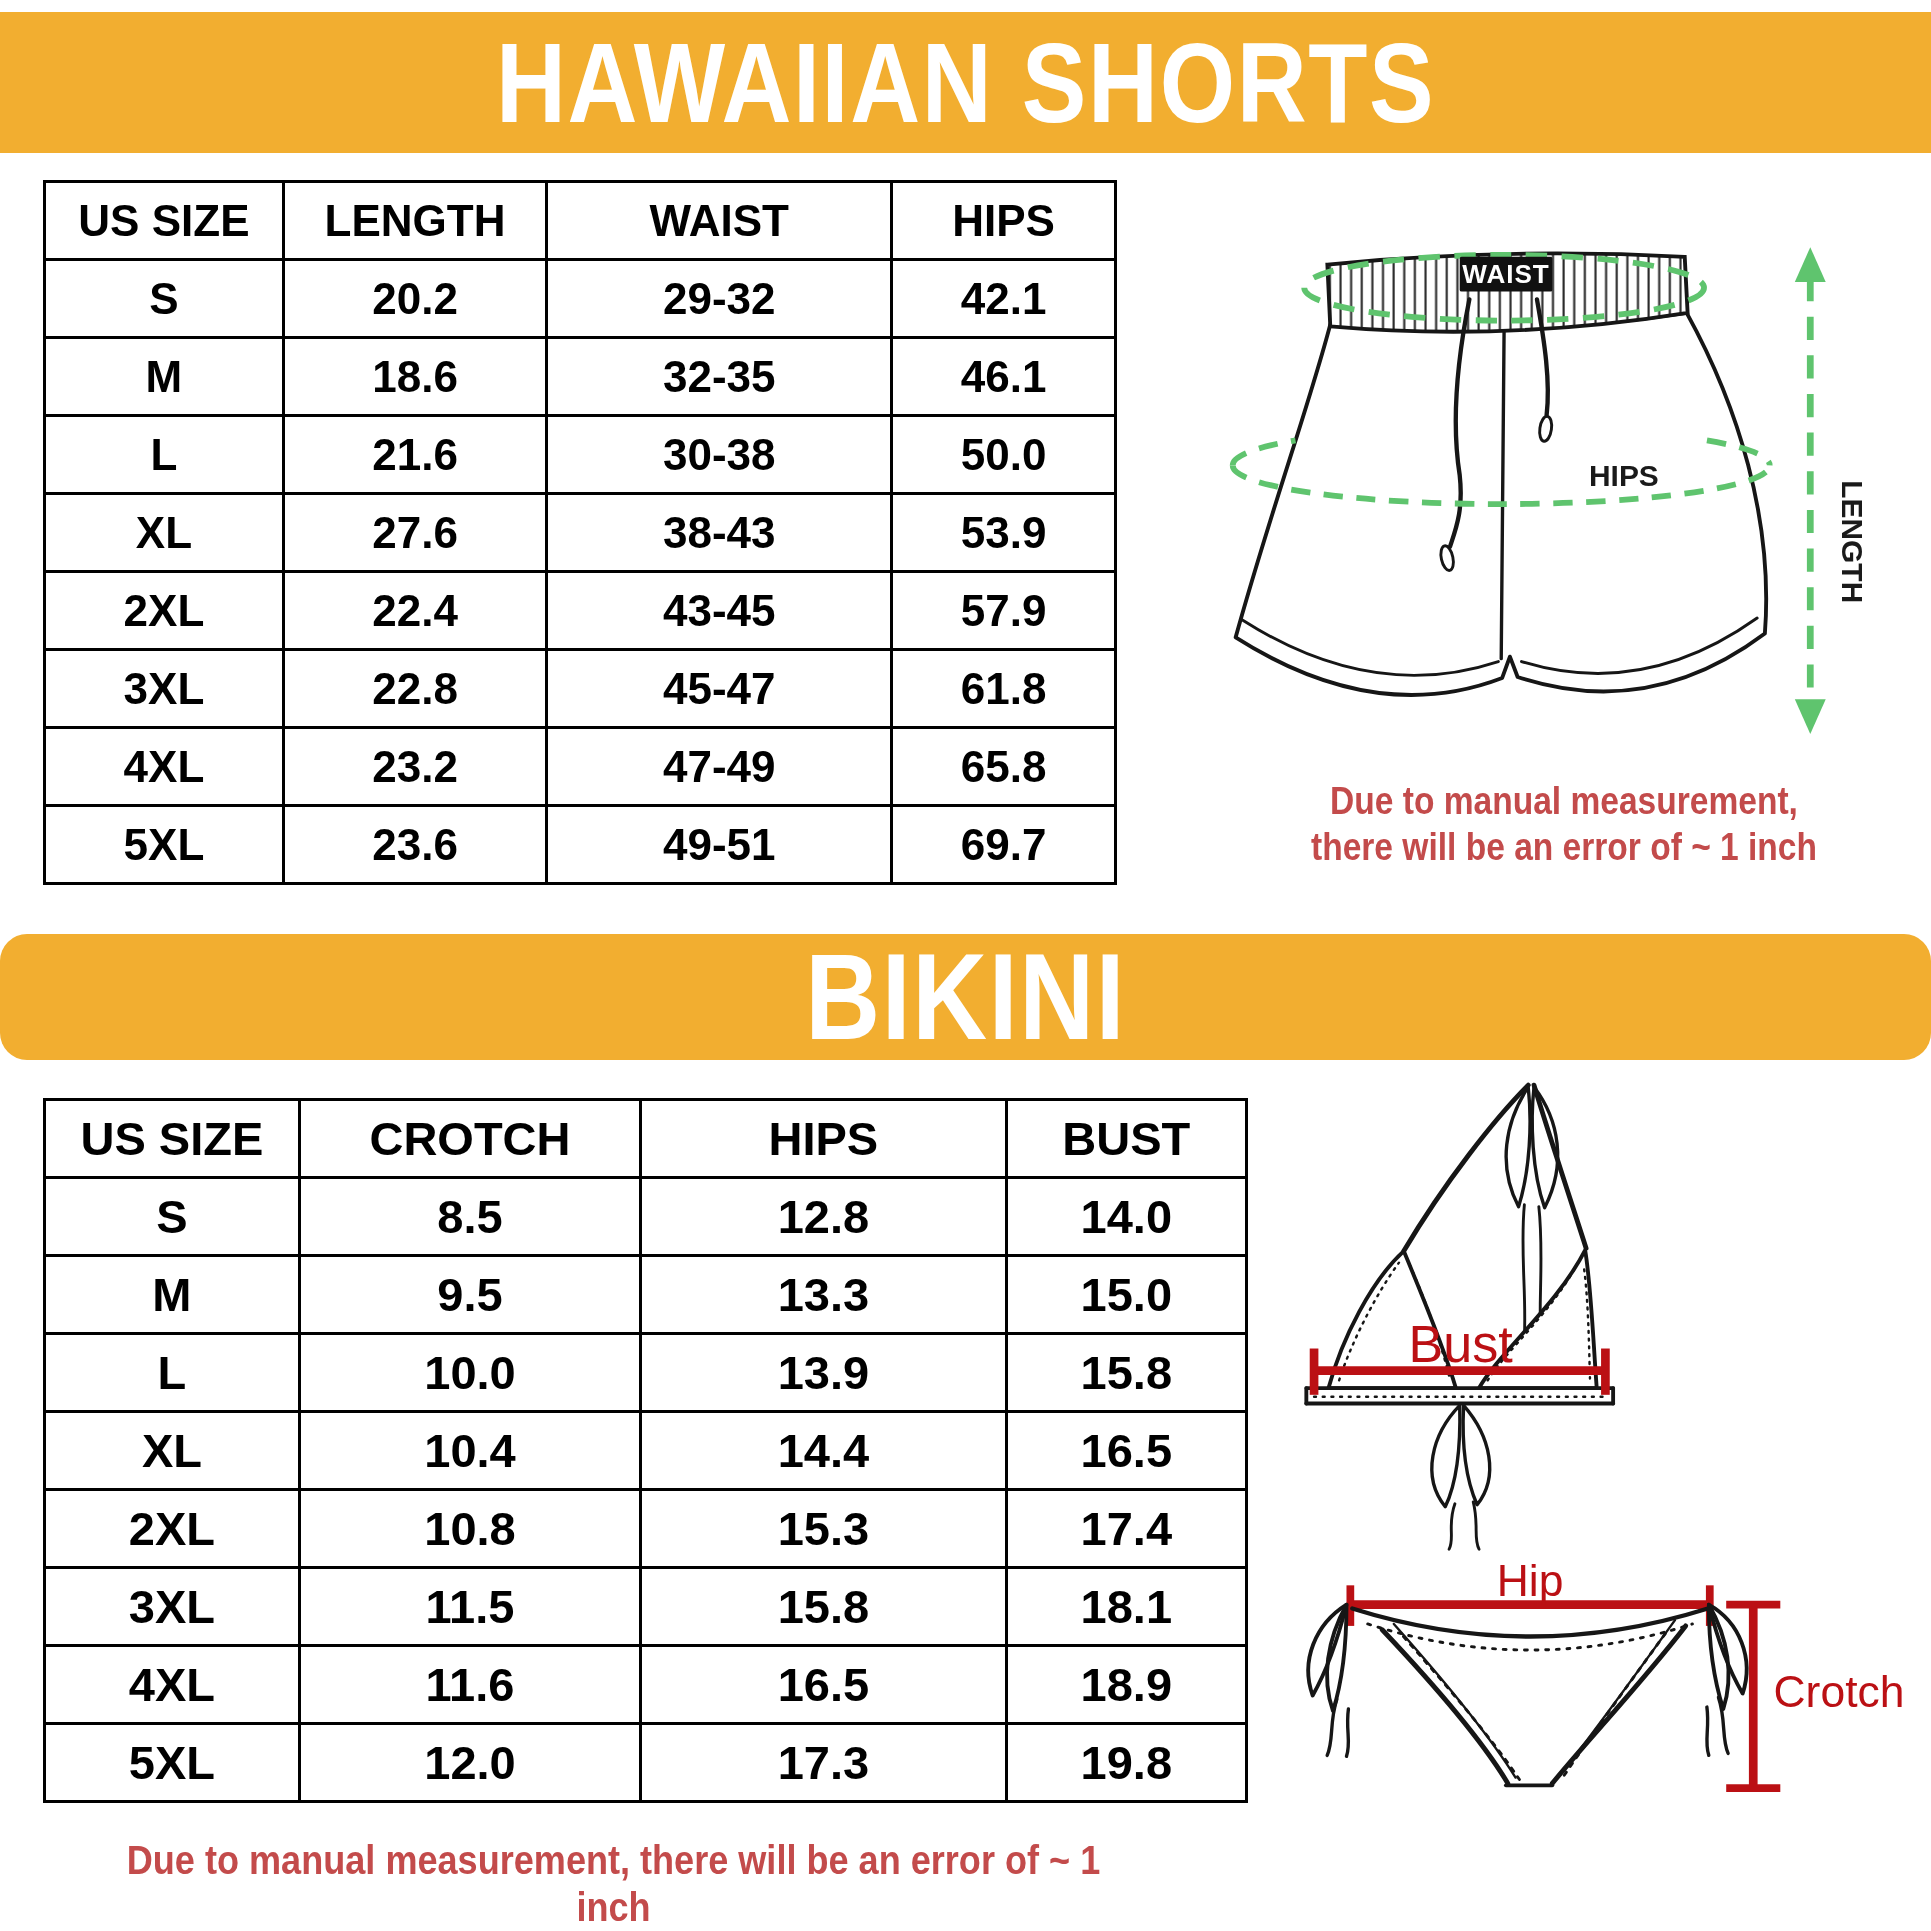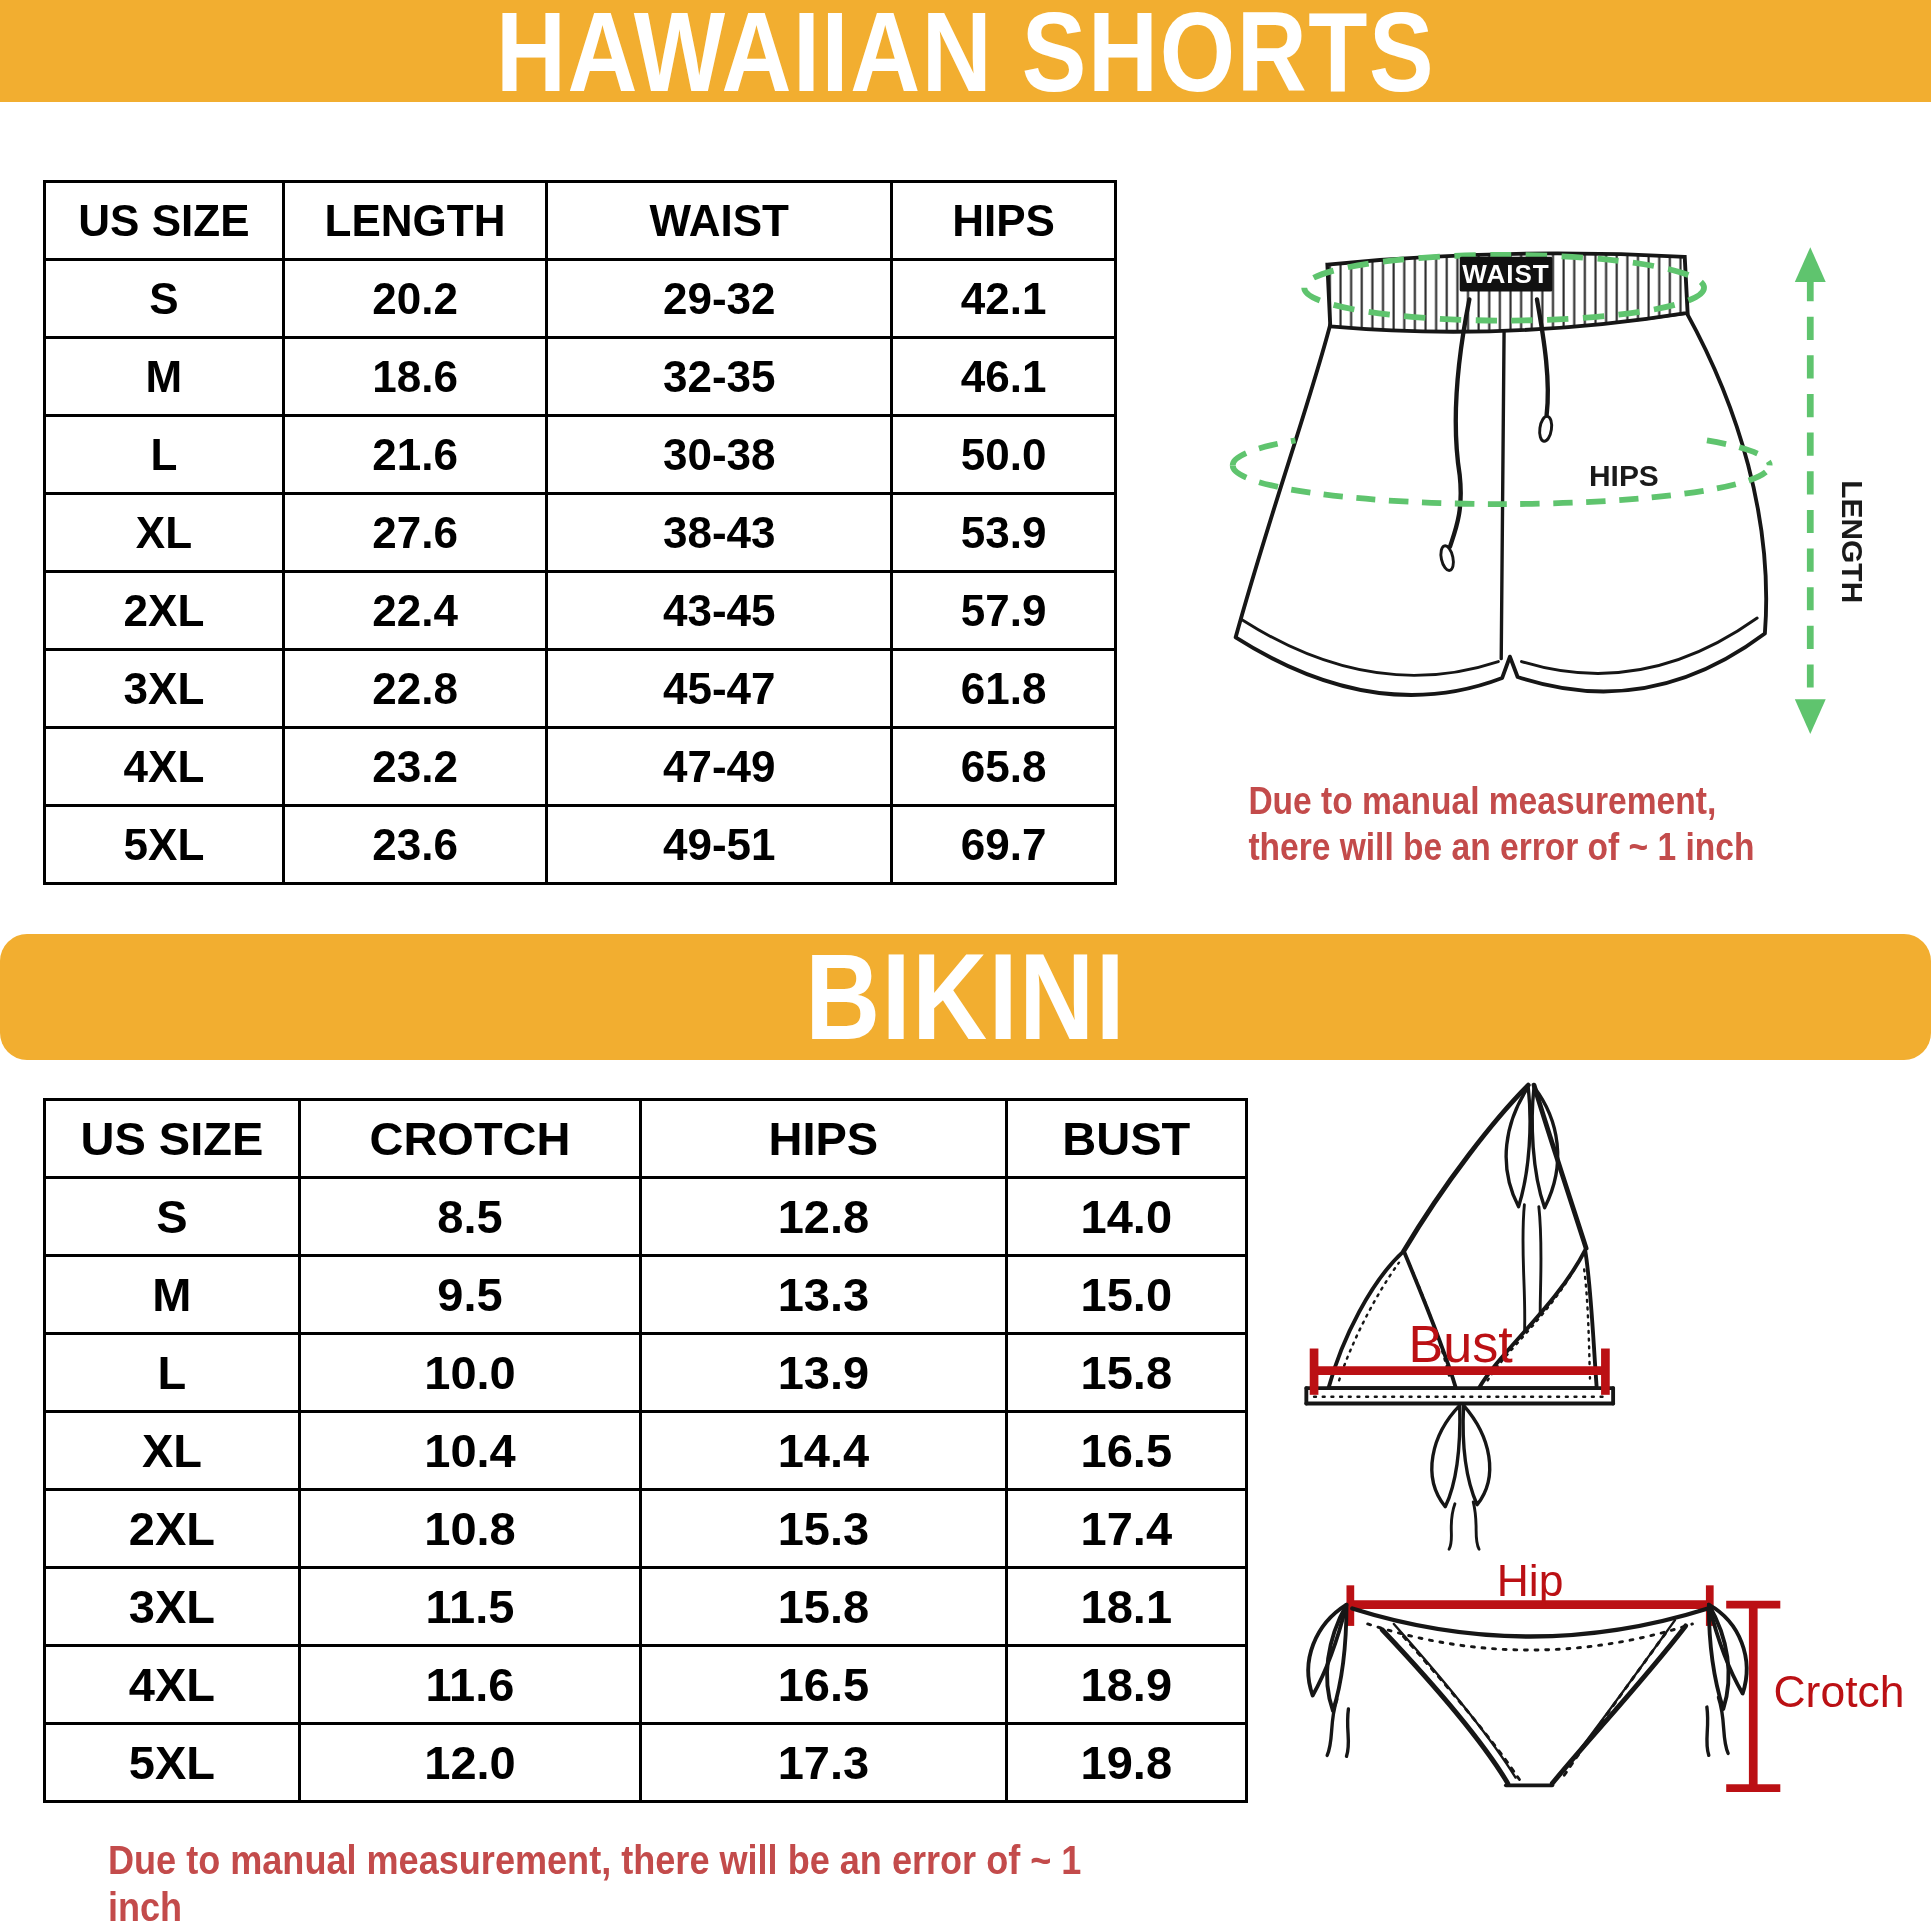--- a/index.html
+++ b/index.html
@@ -2,35 +2,35 @@
 <html><head>
 <meta charset="utf-8">
 <style>
   html,body{margin:0;padding:0;background:#fff;}
   .canvas{position:relative;width:1931px;height:1931px;background:#fff;overflow:hidden;
           font-family:"Liberation Sans",sans-serif;color:#111;}
   .banner{position:absolute;left:0;width:1931px;background:#F2AE30;display:flex;
           align-items:center;justify-content:center;}
   .banner-text{color:#fff;font-weight:bold;transform:scaleX(0.85);transform-origin:center;
           white-space:nowrap;letter-spacing:1.9px;}
-  #banner-shorts{top:0;height:102px;}
+  #banner-shorts{top:12px;height:141px;}
   #banner-shorts .banner-text{font-size:114px;}
   #banner-bikini{top:934px;height:126px;border-radius:27px;}
   #banner-bikini .banner-text{font-size:122px;}
 
   table.size-chart{position:absolute;border-collapse:collapse;table-layout:fixed;
           background:#fff;padding-left:15px;}
   table.size-chart th,table.size-chart td{border:3.9px solid #000;text-align:center;
           vertical-align:middle;font-weight:bold;color:#000;padding:0;}
   #table-shorts{left:43px;top:180px;width:1074px;}
   #table-shorts th,#table-shorts td{font-size:44px;height:75px;}
   #table-bikini{left:43px;top:1098px;width:1205px;}
   #table-bikini th,#table-bikini td{font-size:47px;height:75px;}
 
-  .note{position:absolute;color:#C34B4B;font-weight:bold;text-align:left;}
+  .note{position:absolute;color:#C34B4B;font-weight:bold;text-align:center;}
   #note-shorts{left:1197px;top:778px;width:734px;font-size:39px;line-height:46px;}
   #note-shorts .squeeze{display:block;transform:scaleX(0.86);transform-origin:center;}
   #note-bikini{left:39px;top:1837px;width:1149px;font-size:41px;}
   #note-bikini .squeeze{display:block;transform:scaleX(0.88);transform-origin:center;}
 
   .diagram{position:absolute;}
   #shorts-diagram{left:1197px;top:222px;width:734px;height:541px;}
   #bikini-top-diagram{left:1246px;top:1062px;width:686px;height:492px;}
   #bikini-bottom-diagram{left:1246px;top:1564px;width:686px;height:290px;}
   svg{display:block;}

